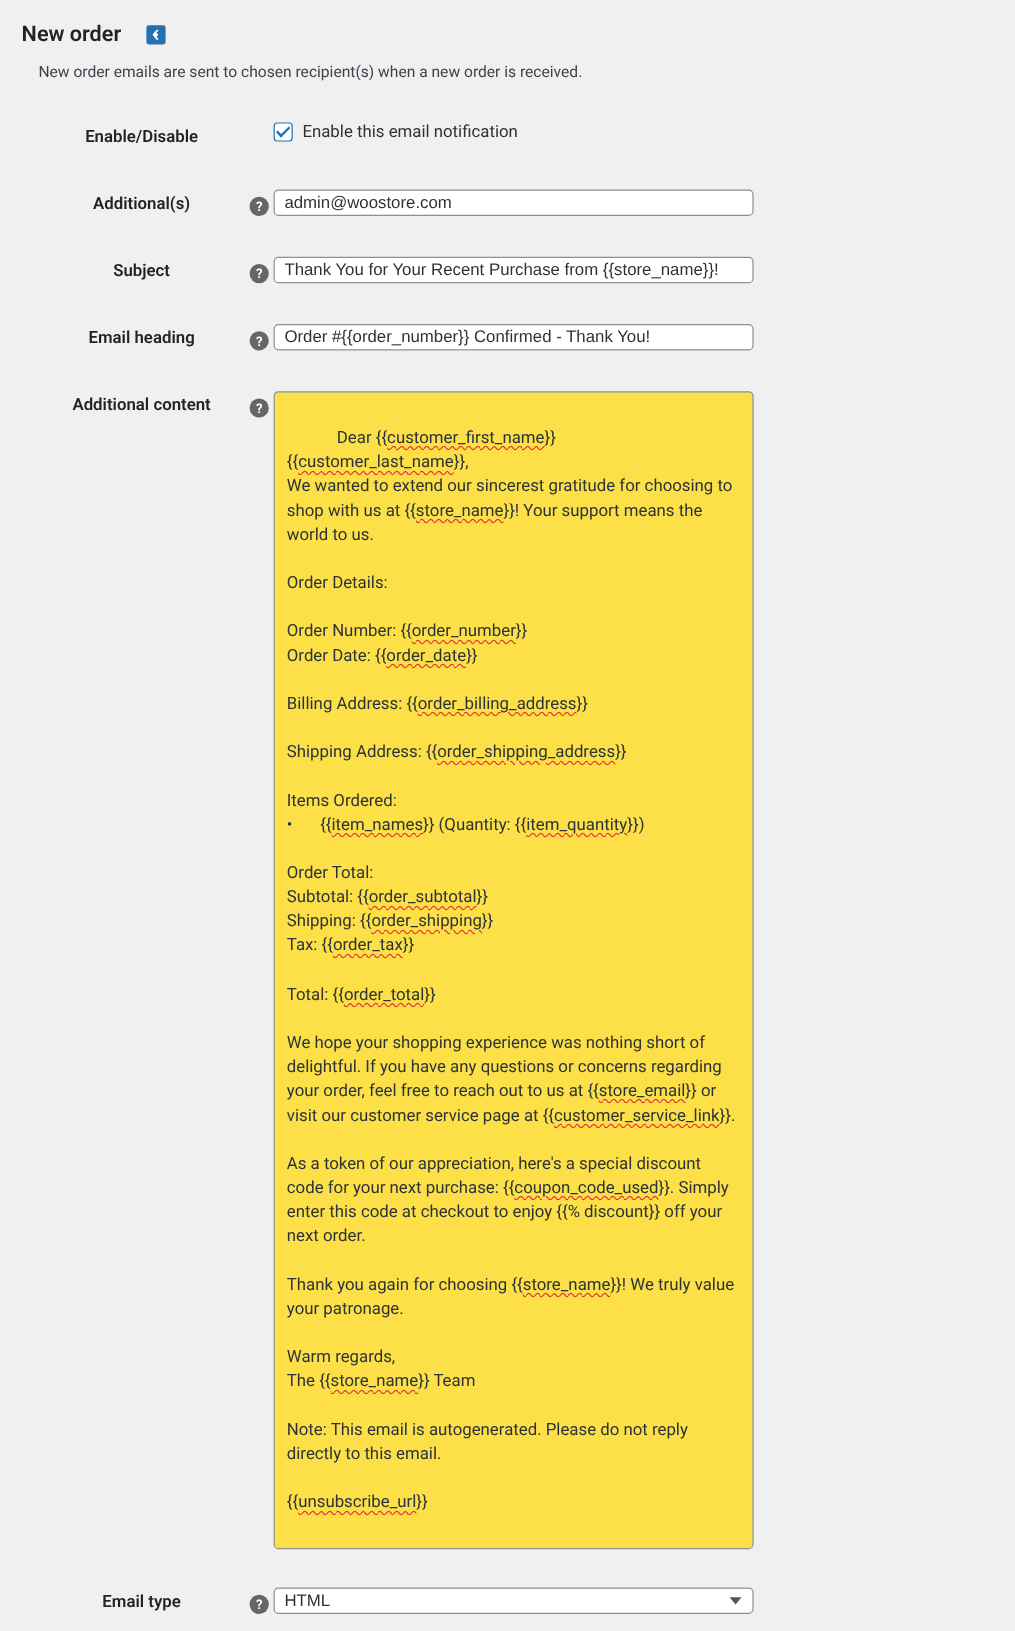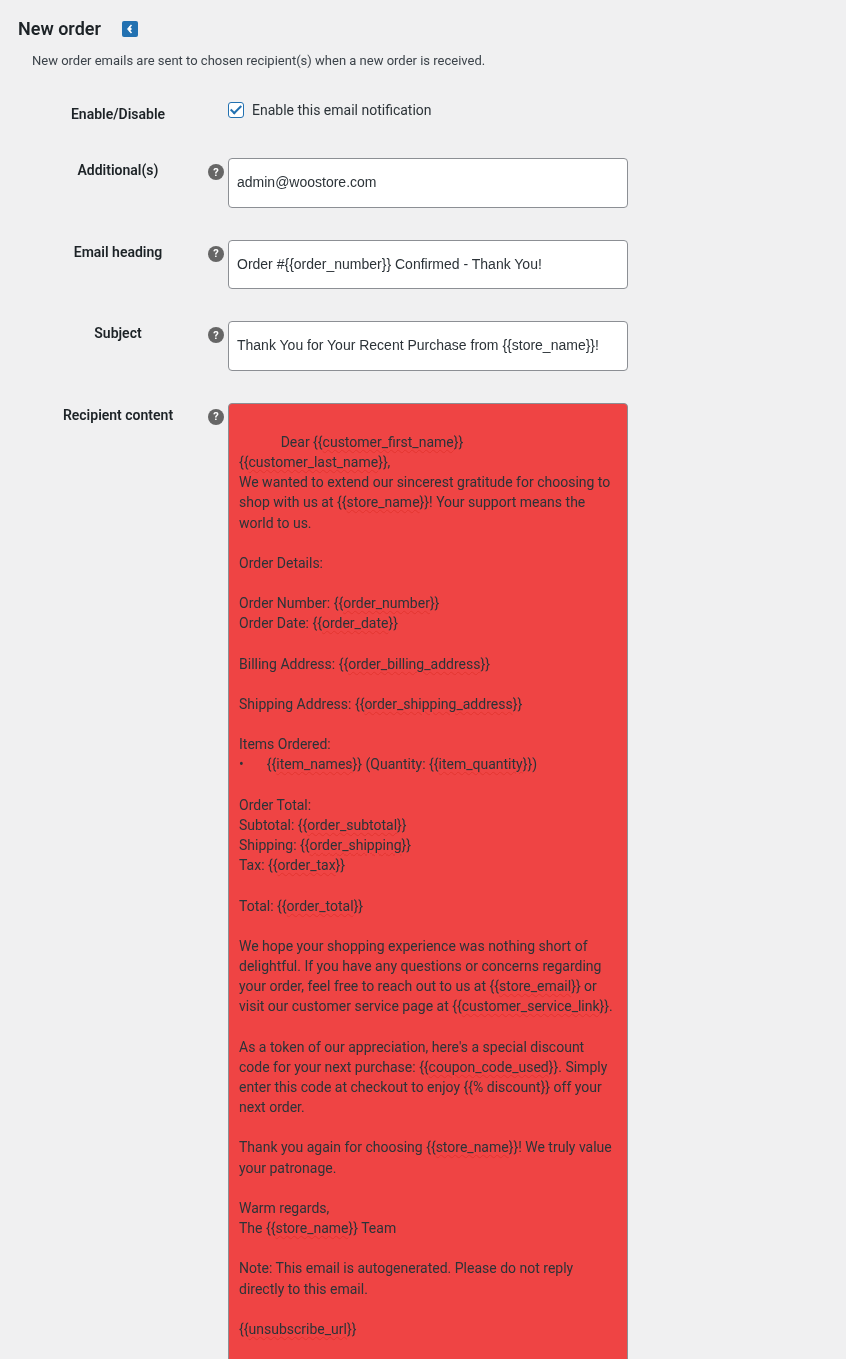--- a/index.html
+++ b/index.html
@@ -70,21 +70,21 @@
     font-weight: bold;
     position: absolute;
     left: -22px;
     top: 22px;
     cursor: help;
   }
   .help-cell { position: relative; padding-left: 0 !important; }
   .help-cell .help-tip { left: -20px; }
   input[type="text"], select, textarea {
     width: 400px;
-    padding: 14px 8px;
+    padding: 0 8px;
     font-size: 14px;
     line-height: 1.4;
     border: 1px solid #8c8f94;
     border-radius: 4px;
     background: #fff;
     color: #2c3338;
     box-sizing: border-box;
   }
   select {
     appearance: none;
@@ -141,21 +141,21 @@
     text-decoration-style: wavy;
     text-decoration-color: #e3342f;
     text-decoration-thickness: 1px;
     text-underline-offset: 2px;
   }
   .ta-content {
     width: 400px;
     min-height: 912px;
     border: 1px solid #8c8f94;
     border-radius: 4px;
-    background: #ef4444;
+    background: #fde047;
     color: #2c3338;
     padding: 8px 10px;
     font-size: 14px;
     line-height: 1.44;
     box-sizing: border-box;
     white-space: pre-wrap;
     word-wrap: break-word;
     position: relative;
     overflow: hidden;
   }
@@ -200,37 +200,37 @@
 
       <tr>
         <th>Additional(s)</th>
         <td class="help-cell">
           <span class="help-tip">?</span>
           <input type="text" value="admin@woostore.com" style="">
         </td>
       </tr>
 
       <tr>
+        <th>Subject</th>
+        <td class="help-cell">
+          <span class="help-tip">?</span>
+          <input type="text" value="Thank You for Your Recent Purchase from {{store_name}}!" style="">
+        </td>
+      </tr>
+
+      <tr>
         <th>Email heading</th>
         <td class="help-cell">
           <span class="help-tip">?</span>
           <input type="text" value="Order #{{order_number}} Confirmed - Thank You!" style="">
         </td>
       </tr>
 
       <tr>
-        <th>Subject</th>
-        <td class="help-cell">
-          <span class="help-tip">?</span>
-          <input type="text" value="Thank You for Your Recent Purchase from {{store_name}}!" style="">
-        </td>
-      </tr>
-
-      <tr>
-        <th>Recipient content</th>
+        <th>Additional content</th>
         <td class="help-cell">
           <span class="help-tip">?</span>
           <div id="additional-content-box" class="ta-content" contenteditable="true" spellcheck="false" style="">
             Dear {{<span class="spell">customer_first_name</span>}} {{<span class="spell">customer_last_name</span>}},
 We wanted to extend our sincerest gratitude for choosing to shop with us at {{<span class="spell">store_name</span>}}! Your support means the world to us.
 
 Order Details:
 
 Order Number: {{<span class="spell">order_number</span>}}
 Order Date: {{<span class="spell">order_date</span>}}

